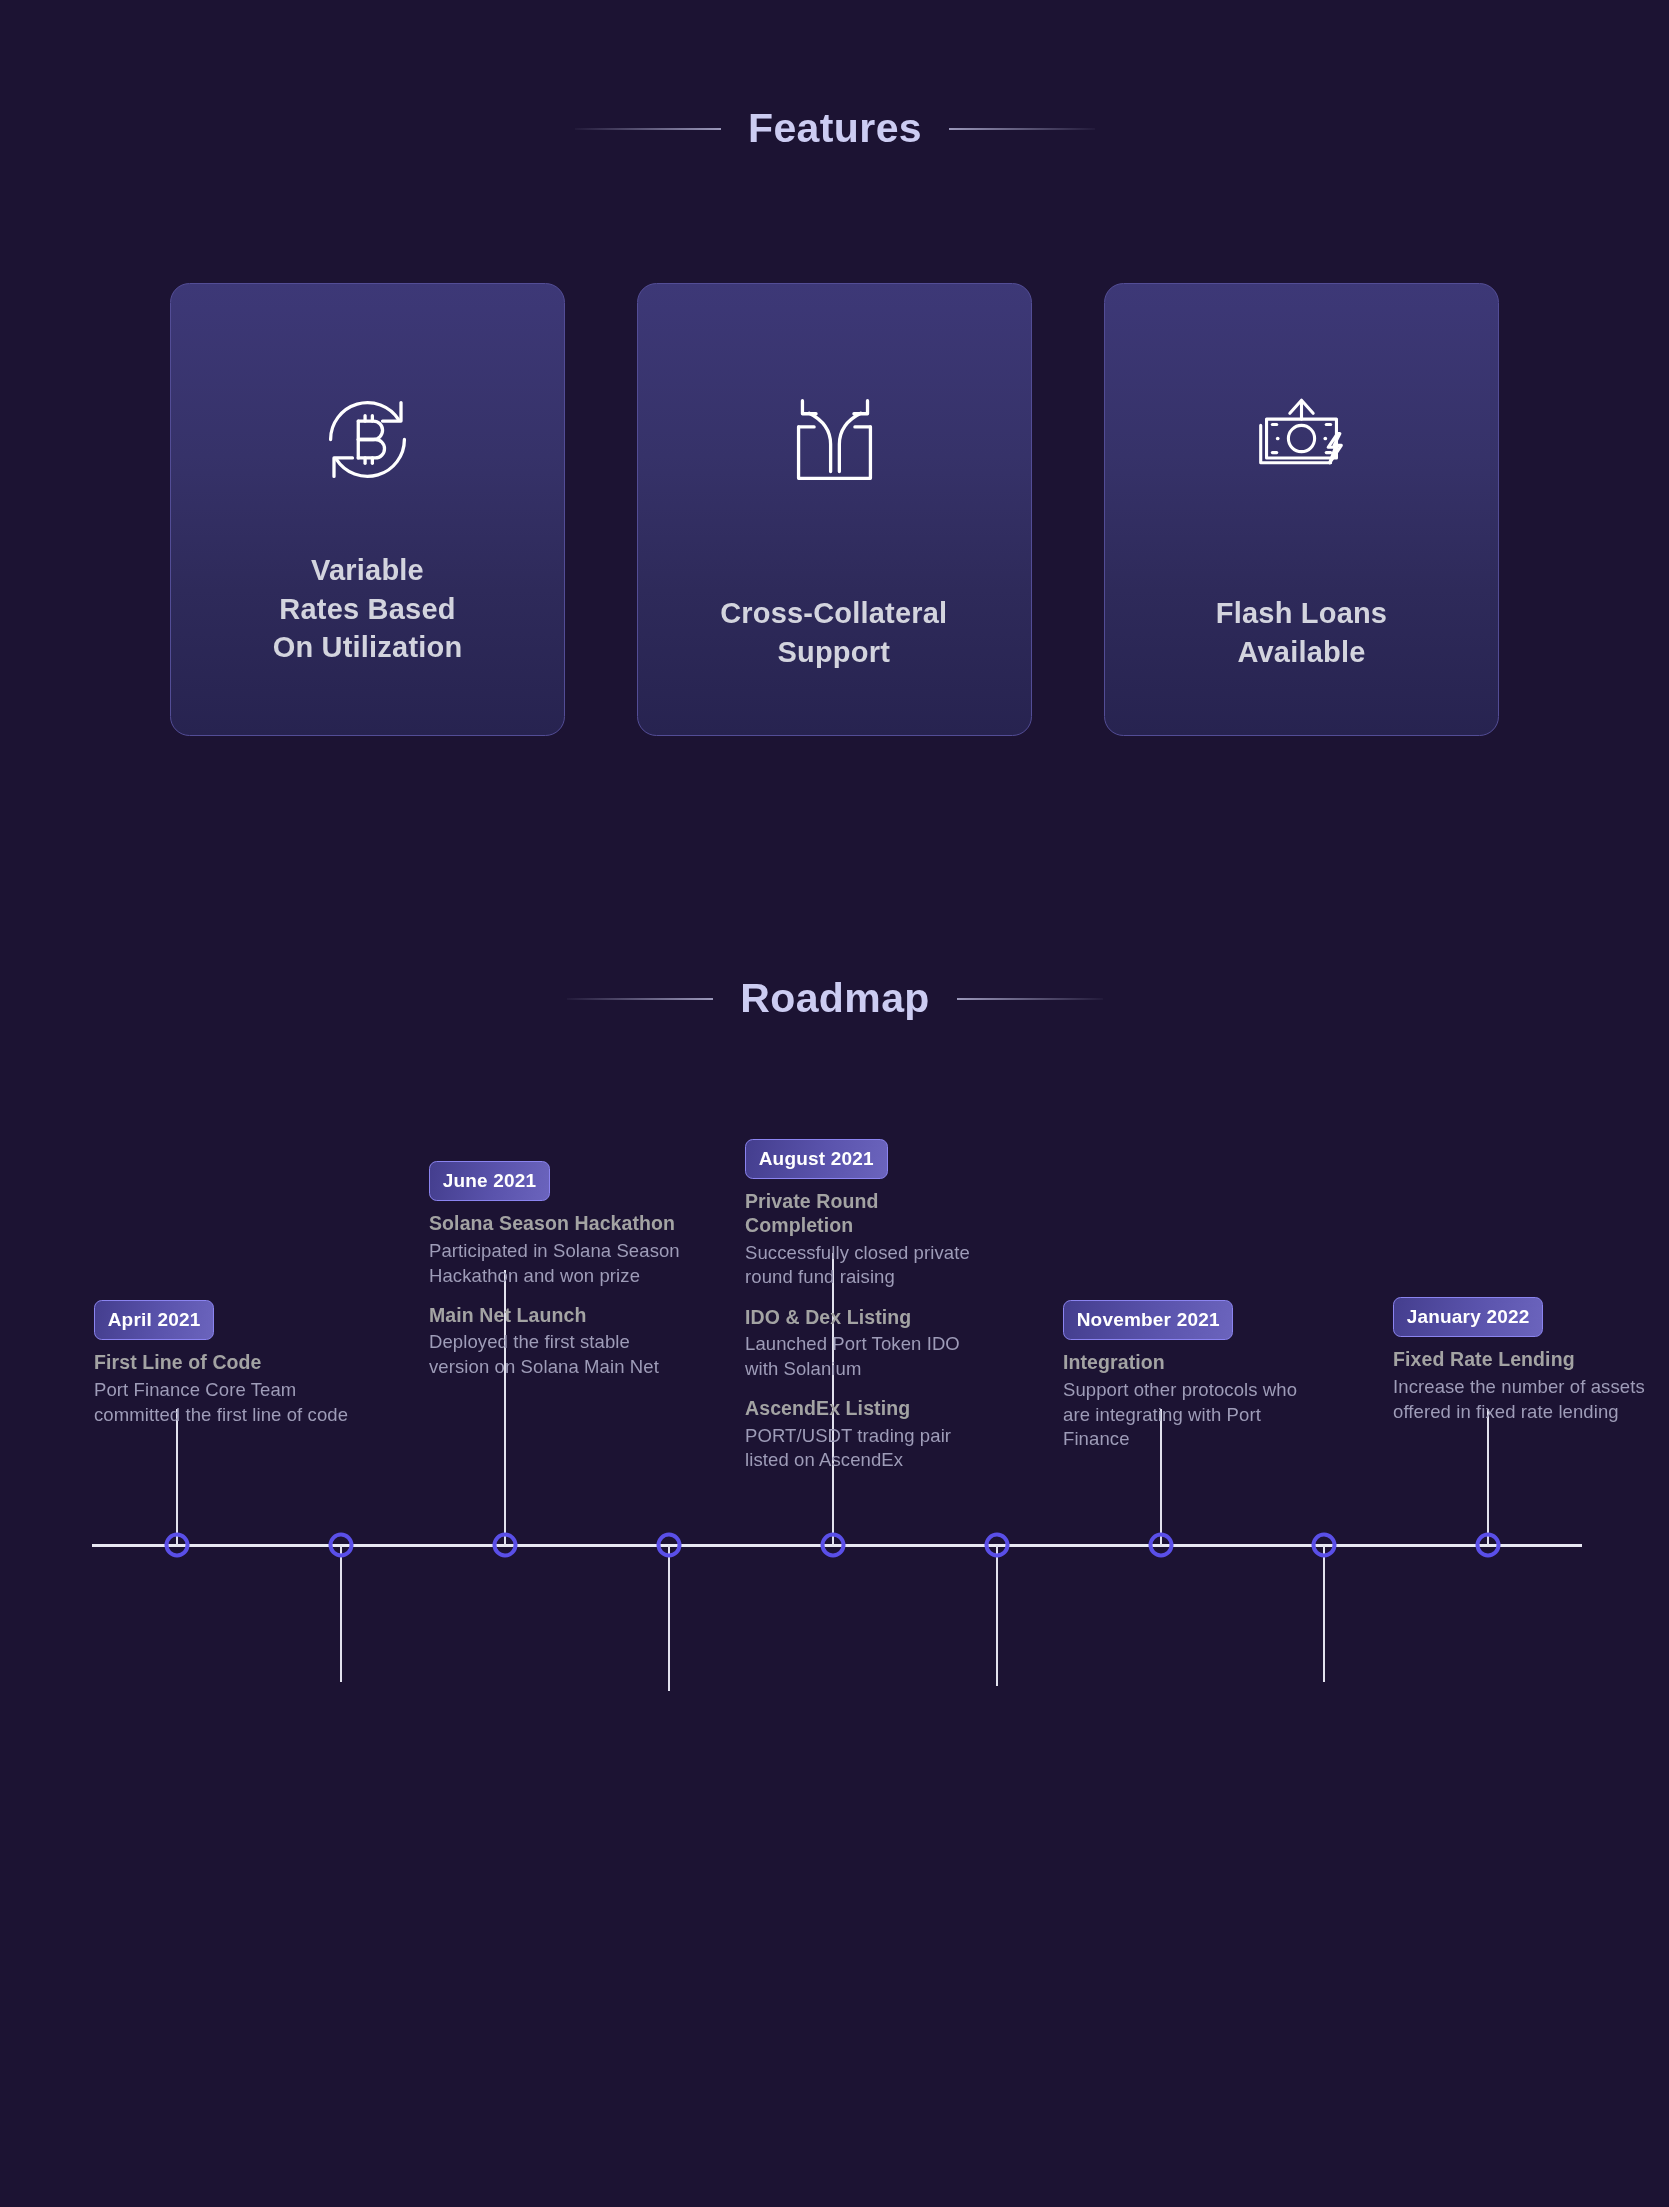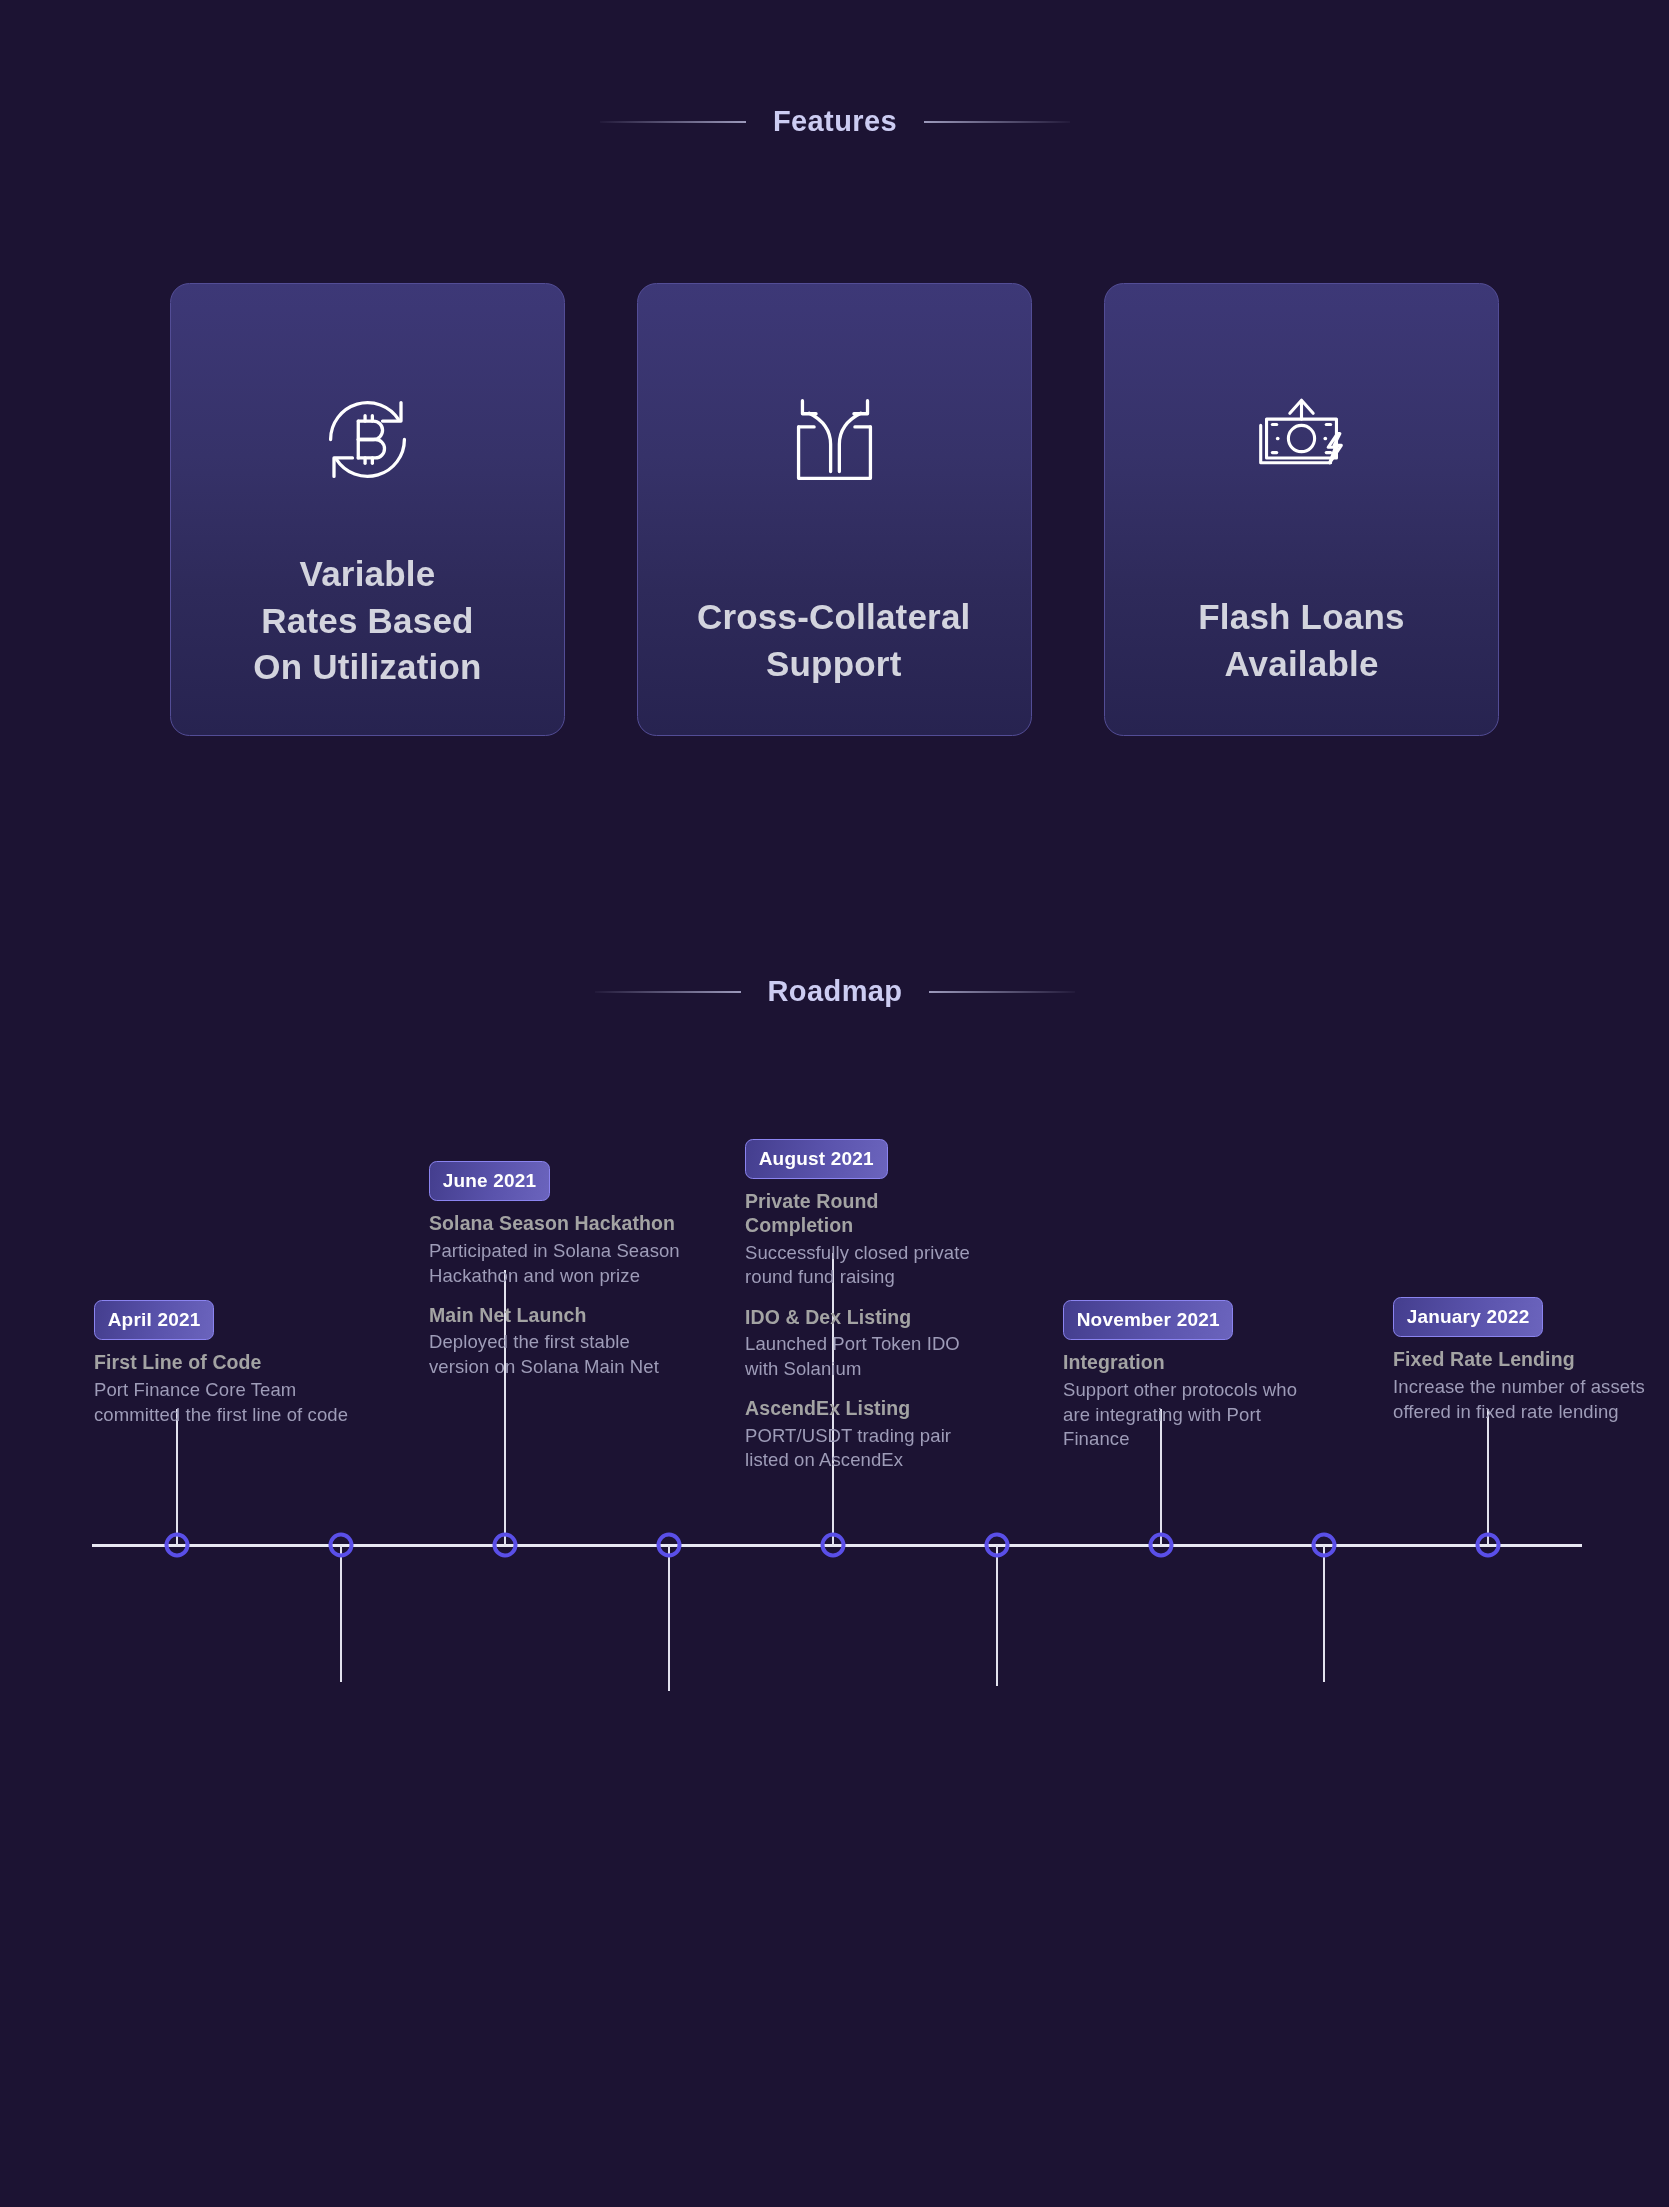--- a/index.html
+++ b/index.html
@@ -34,21 +34,21 @@
     height: 2px;
     flex: none;
   }
   .section-heading .rule.left {
     background: linear-gradient(to right, rgba(190,190,230,0.04), rgba(205,205,240,0.72));
   }
   .section-heading .rule.right {
     background: linear-gradient(to left, rgba(190,190,230,0.04), rgba(205,205,240,0.72));
   }
   .section-heading .title {
-    font-size: 29px;
+    font-size: 41px;
     font-weight: 700;
     color: #ccccf2;
     letter-spacing: 0.4px;
     white-space: nowrap;
   }
 
   #features-heading { top: 105px; }
   #roadmap-heading  { top: 975px; }
 
   
@@ -79,21 +79,21 @@
     display: flex;
     justify-content: center;
   }
   .feature-icon svg { display: block; }
   .feature-title {
     position: absolute;
     left: 0;
     width: 100%;
     padding: 0 21.5px;
     text-align: center;
-    font-size: 35px;
+    font-size: 29px;
     font-weight: 700;
     line-height: 1.33;
     color: #d3d4de;
     letter-spacing: 0.2px;
   }
   .feature-card.c1 .feature-title { top: 267px; }
   .feature-card.c2 .feature-title { top: 310px; padding-left: 20px; }
   .feature-card.c3 .feature-title { top: 310px; }
 
   

